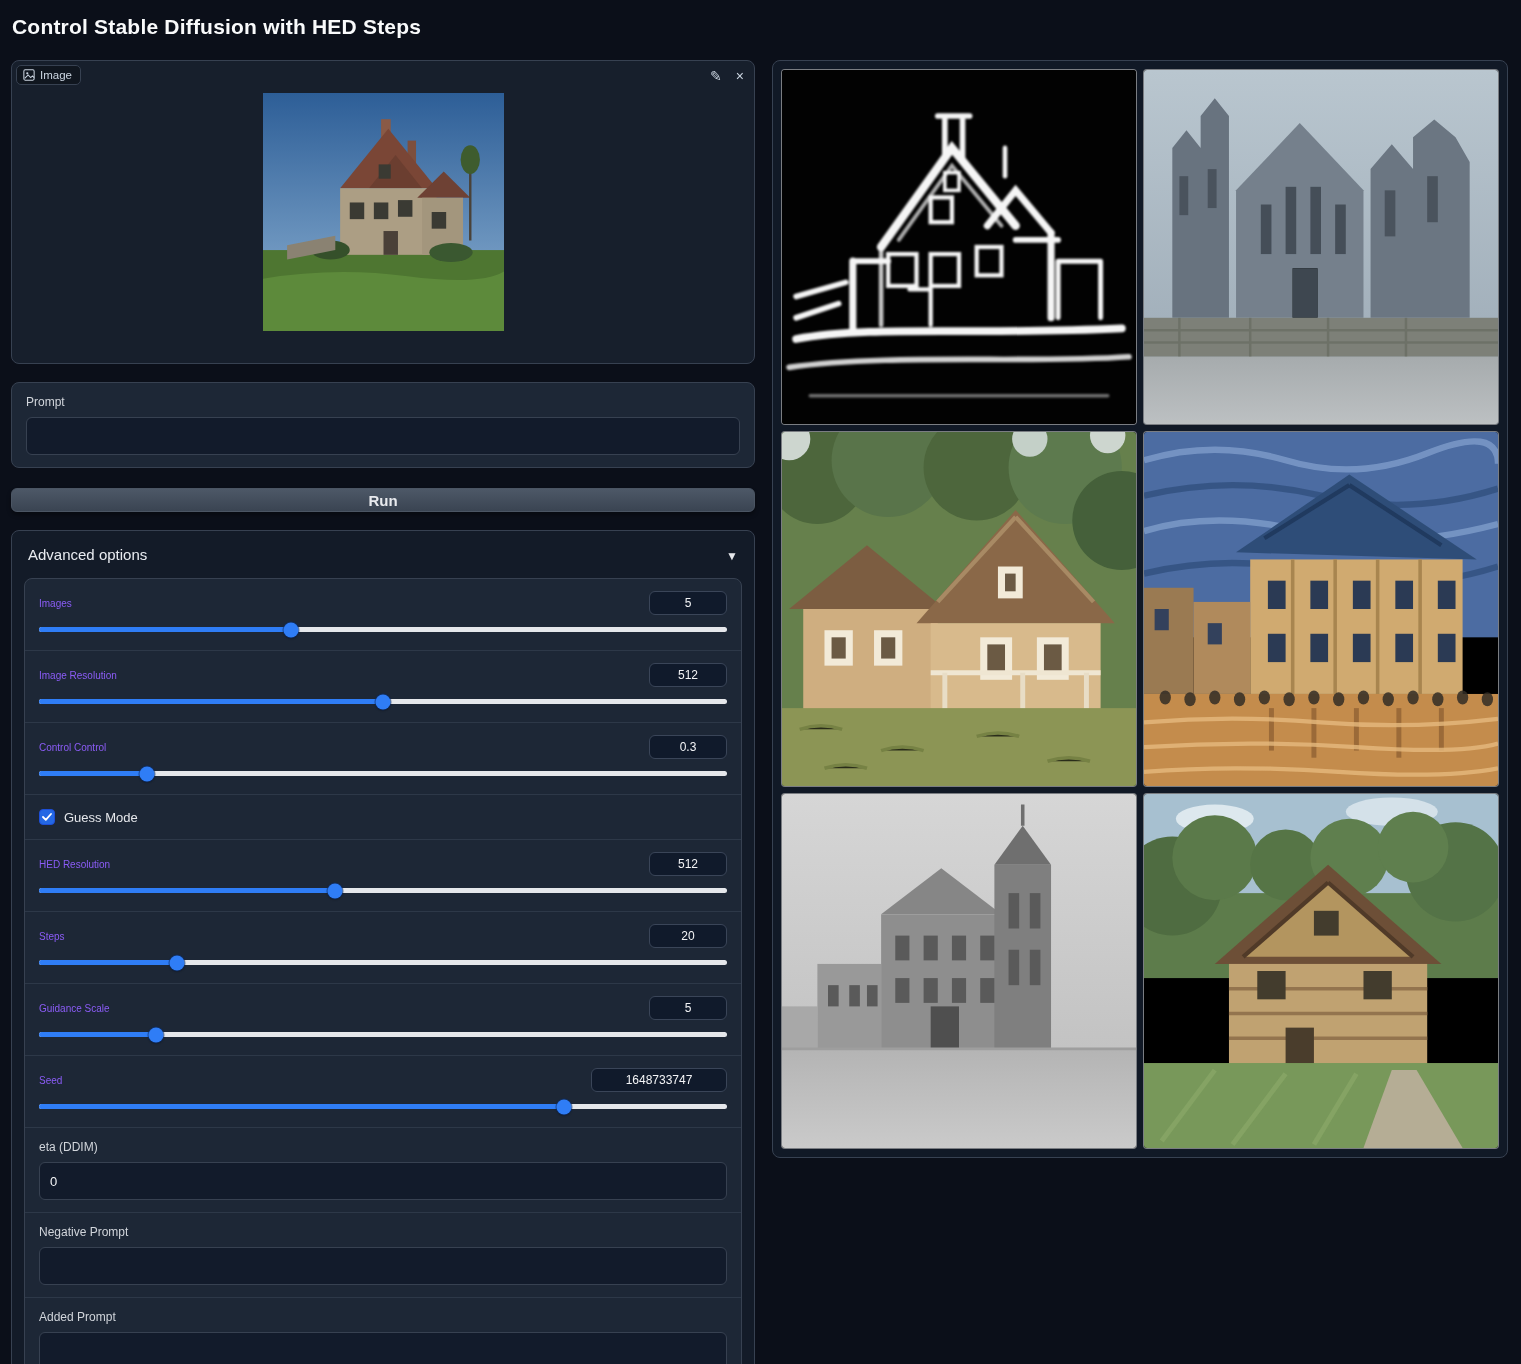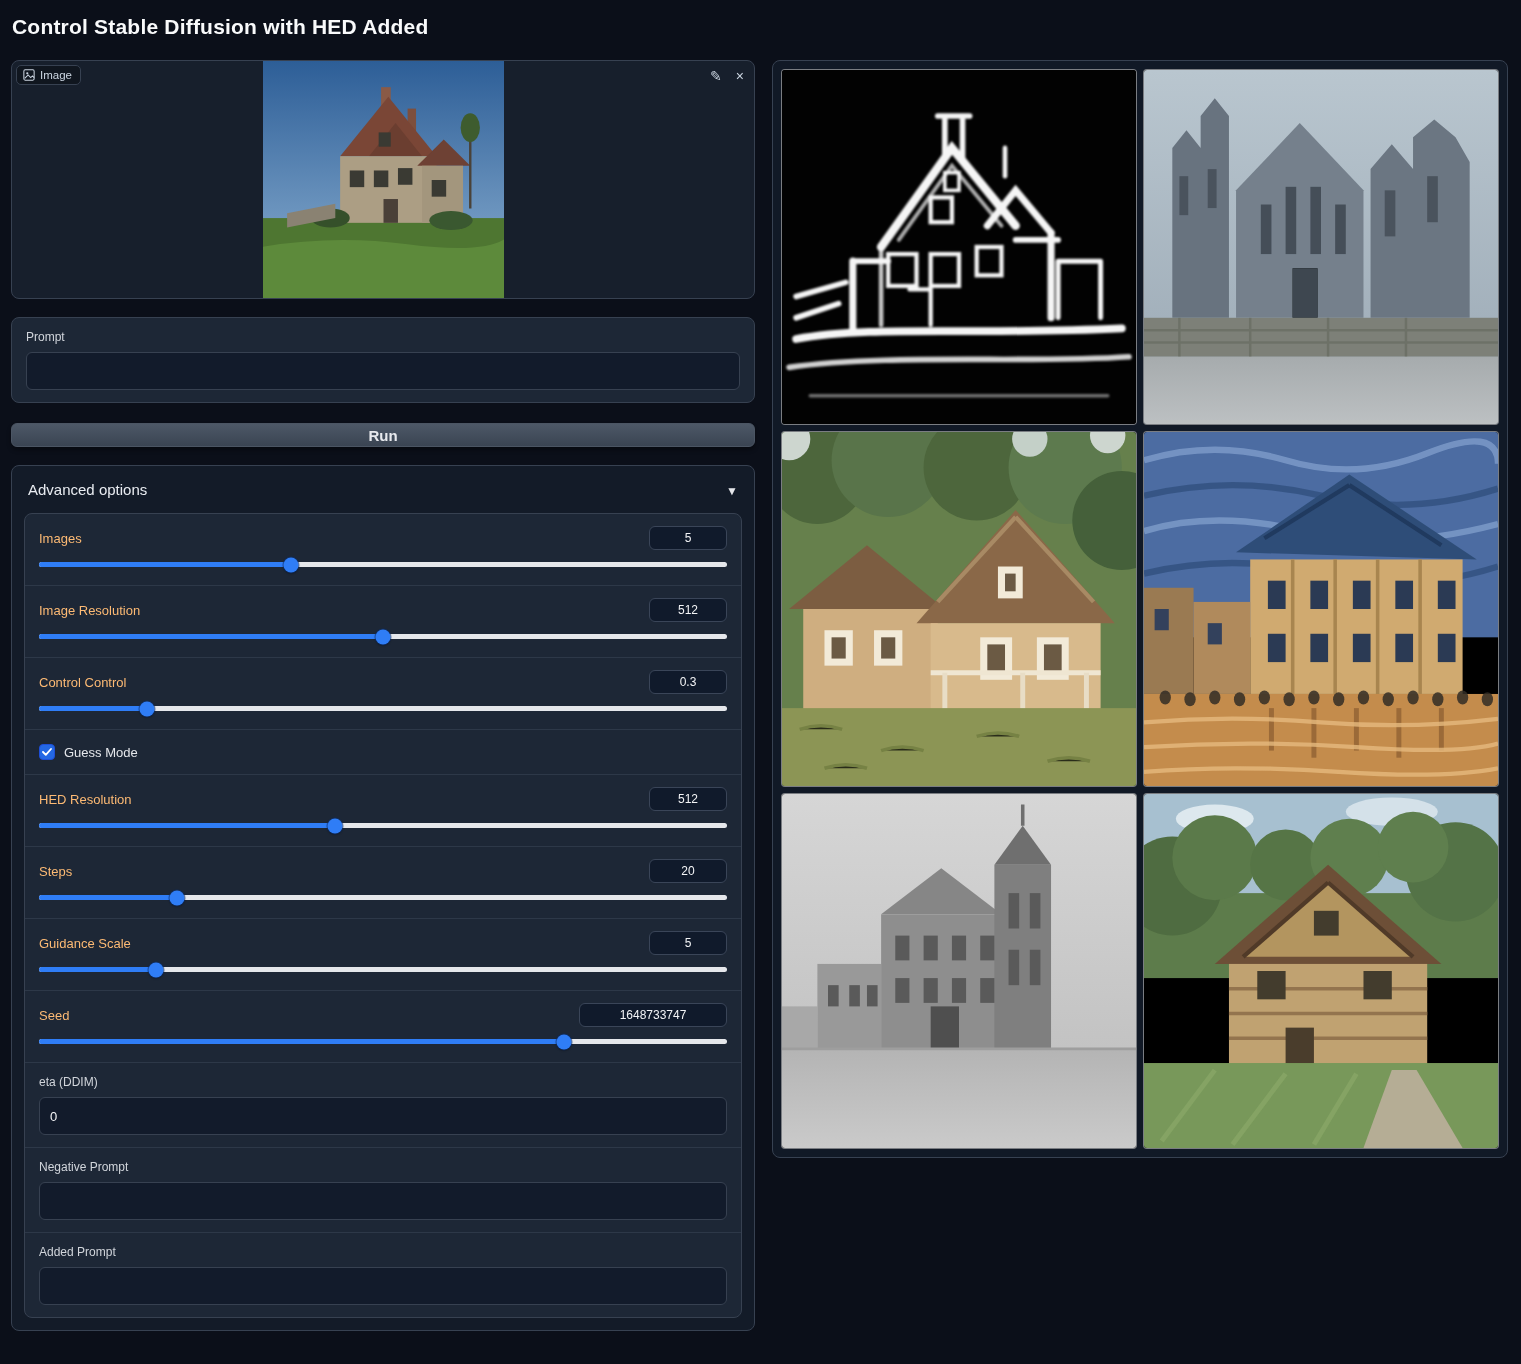--- a/index.html
+++ b/index.html
@@ -11,21 +11,21 @@
   .app { position:absolute; inset:0; }
   .page-title {
     padding:15px 12px 11px 12px; font-size:21px; font-weight:700; color:#f9fafb;
     letter-spacing:0.2px;
   }
   .main-row { position:absolute; top:60px; left:11px; right:13px; display:flex; gap:17px; }
   .left-col { width:744px; flex:none; display:flex; flex-direction:column; }
 
   
   .image-block {
-    position:relative; height:239px; background:#171f2c; border:1px solid #374151;
+    position:relative; height:304px; background:#171f2c; border:1px solid #374151;
     border-radius:8px; overflow:hidden; display:flex; align-items:center; justify-content:center;
     margin-bottom:18px;
   }
   .image-block svg.photo { width:241px; height:238px; display:block; }
   .image-tag {
     position:absolute; top:4px; left:4px; display:flex; align-items:center; gap:5px;
     background:#10161f; border:1px solid #374151; border-radius:5px; padding:3px 8px 3px 6px;
     font-size:11.5px; color:#cbd5e1; z-index:2;
   }
   .image-tag svg { width:12px; height:12px; }
@@ -68,27 +68,27 @@
   .accordion-title { font-size:15px; color:#e9ecf1; }
   .accordion-arrow { font-size:12px; color:#e5e7eb; }
   .adv-body { padding:0 12px 12px 12px; }
   .form-box {
     background:#1d2736; border:1px solid #374151; border-radius:8px; overflow:hidden;
   }
   .form-row { padding:12px 14px; }
   .form-row + .form-row { border-top:1px solid #2d3848; }
 
   .slider-head { display:flex; align-items:center; justify-content:space-between; margin-bottom:12px; }
-  .slider-label { font-size:13px; color:#fdba74; }
+  .slider-label { font-size:10px; color:#8b5cf6; }
   .num-input {
     width:78px; height:24px; background:#101a2b; border:1px solid #3a4558; border-radius:6px;
     color:#f3f4f6; font-size:12px; text-align:center; outline:none;
     font-family:"Liberation Sans","DejaVu Sans",sans-serif;
   }
-  .num-input.wide { width:148px; }
+  .num-input.wide { width:136px; }
   .slider-track {
     position:relative; height:5px; border-radius:3px; background:#e5e7eb; margin:4px 0 6px 0;
   }
   .slider-fill { position:absolute; left:0; top:0; bottom:0; border-radius:3px; background:#2f7df6; }
   .slider-thumb {
     position:absolute; top:50%; width:15px; height:15px; border-radius:50%;
     background:#2f7df6; transform:translate(-50%,-50%); cursor:pointer;
     box-shadow:0 0 0 1px rgba(13,50,115,0.55), 0 1px 2px rgba(0,0,0,0.5);
   }
 
@@ -109,21 +109,21 @@
   .gallery-item {
     position:relative; aspect-ratio:1/1; border-radius:4px; overflow:hidden;
     border:1px solid rgba(222,228,236,0.55); cursor:pointer; background:#000;
   }
   .gallery-item svg { width:100%; height:100%; display:block; }
 </style>
 </head>
 <body>
 
 <div class="app">
-  <div class="page-title">Control Stable Diffusion with HED Added</div>
+  <div class="page-title">Control Stable Diffusion with HED Steps</div>
 
   <div class="main-row">
 
     <div class="left-col">
 
       <div class="image-block">
         <div class="image-tag">
           <svg viewBox="0 0 14 14">
             <rect x="1" y="1" width="12" height="12" rx="1.5" fill="none" stroke="#cbd5e1" stroke-width="1.2"></rect>
             <circle cx="5" cy="5" r="1.3" fill="#cbd5e1"></circle>

